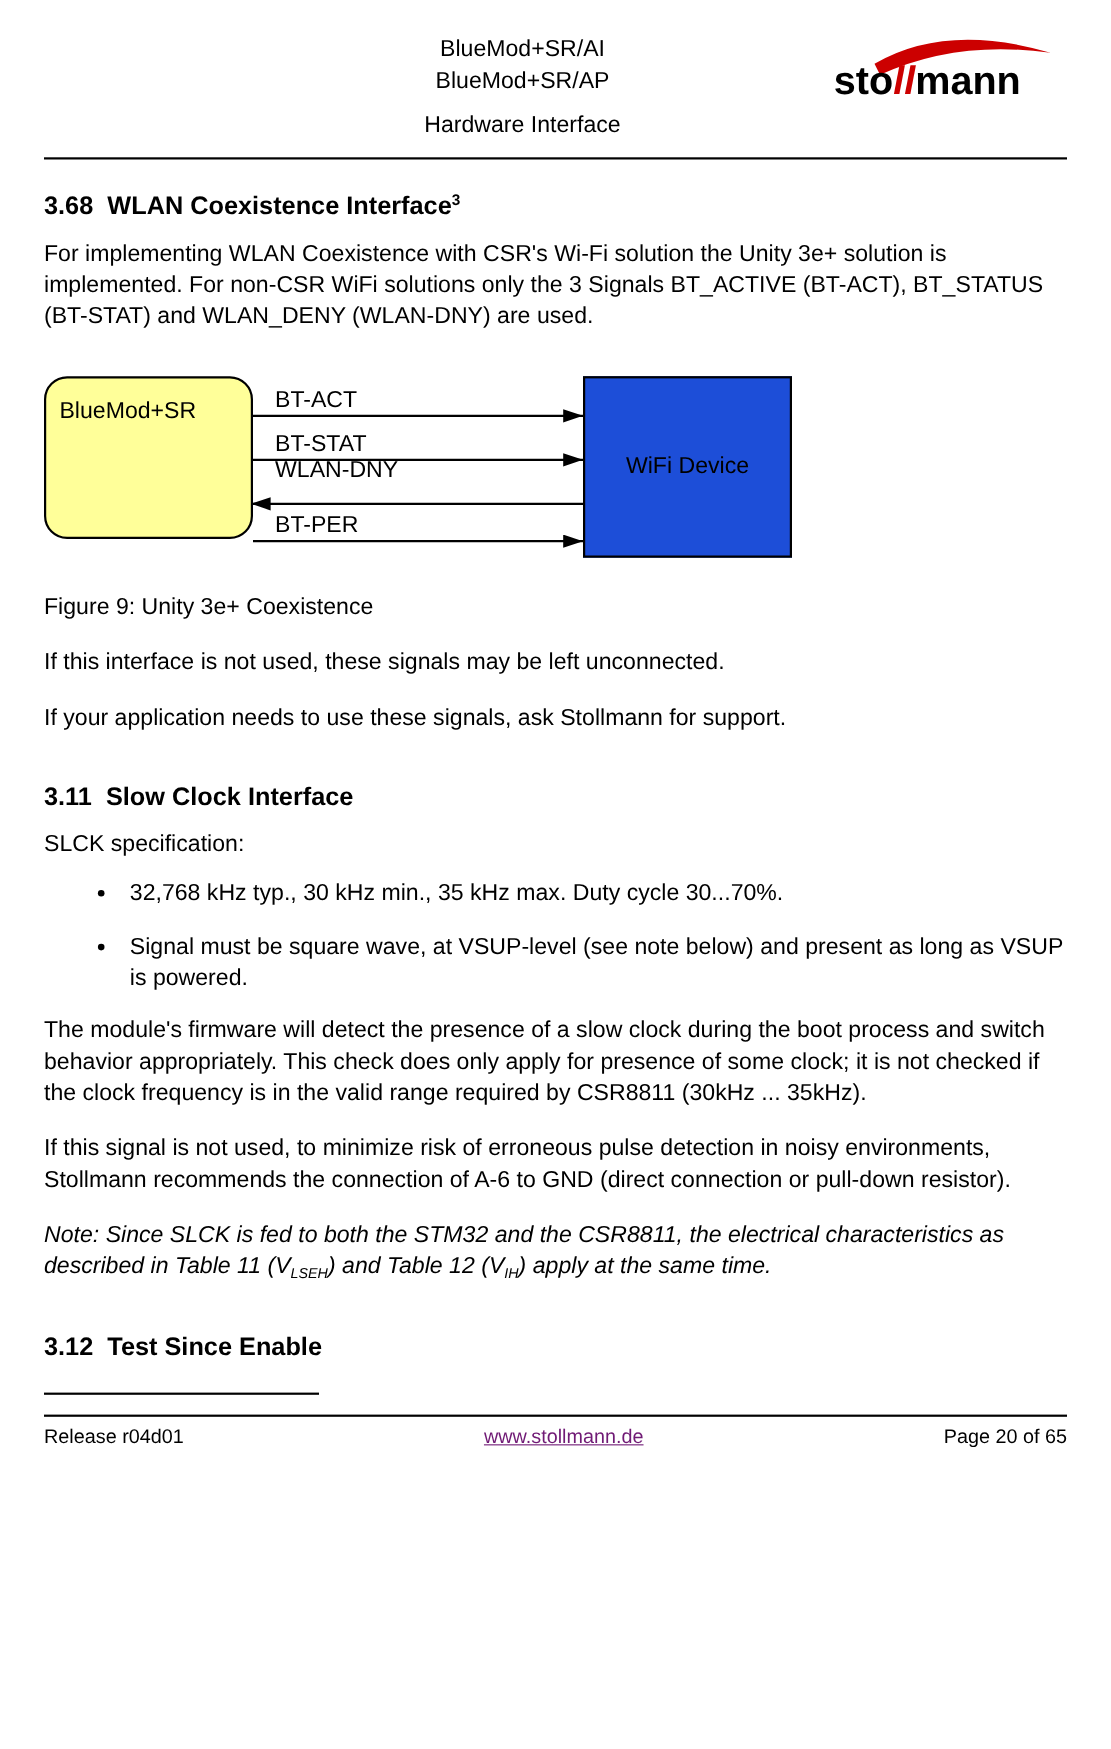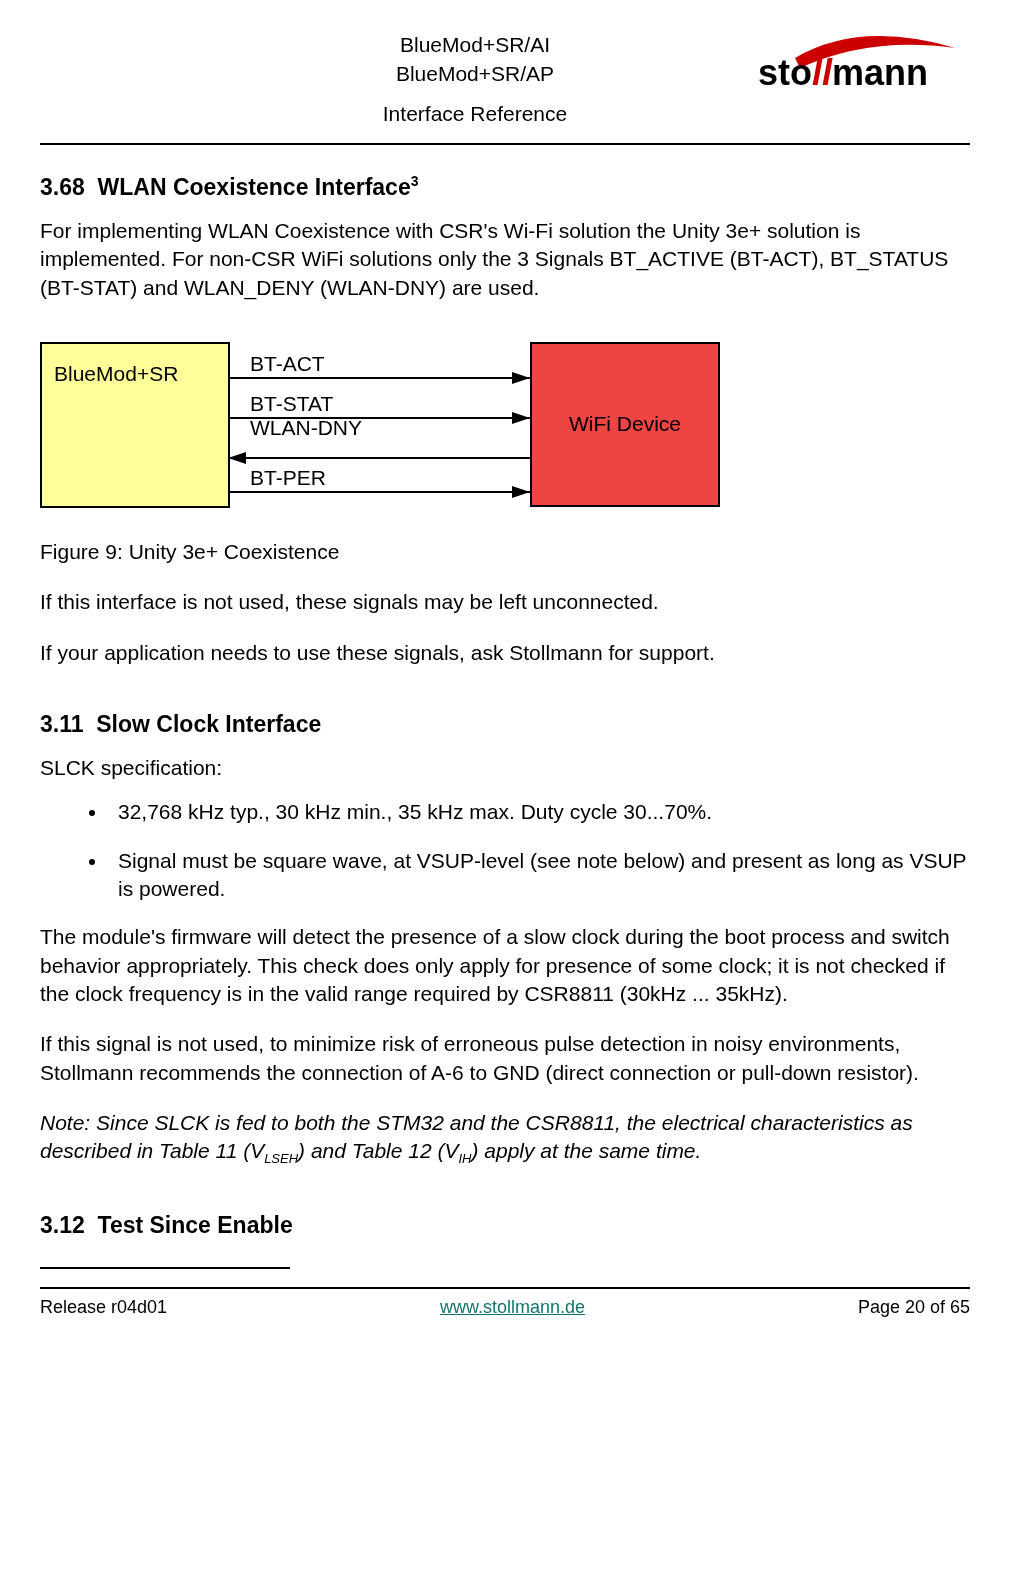--- a/index.html
+++ b/index.html
@@ -90,29 +90,30 @@
     display: flex;
     align-items: flex-start;
     justify-content: flex-start;
     padding: 18px 12px;
     box-sizing: border-box;
   }
   .box.left {
     left: 0;
     top: 12px;
     width: 190px;
-    height: 166px;
+    height: 148px;
     background: #ffff99;
+    border-radius: 21px;
   }
   .box.right {
     left: 490px;
     top: 12px;
     width: 190px;
     height: 165px;
-    background: #ef4444;
+    background: #1d4ed8;
     align-items: center;
     justify-content: center;
     padding: 18px 8px;
   }
   .signal-label {
     position: absolute;
     font-size: 21px;
     left: 210px;
   }
   .footnote-rule {
@@ -128,34 +129,34 @@
   .footnote .sup {
     font-size: 12px;
     vertical-align: super;
   }
   .footer {
     display: flex;
     justify-content: space-between;
     font-size: 18px;
   }
   .footer a {
-    color: #0f766e;
+    color: #701a75;
     text-decoration: underline;
   }
 </style>
 </head>
 <body>
 
 <div class="page">
 
   <div class="header">
     <div class="header-titles">
       <div>BlueMod+SR/AI</div>
       <div>BlueMod+SR/AP</div>
-      <div style="margin-top:10px">Interface Reference</div>
+      <div style="margin-top:10px">Hardware Interface</div>
     </div>
     <div class="logo">
       <svg viewBox="0 0 220 70" width="220" height="70">
         <path d="M 45 28 Q 110 -10 205 18 Q 120 6 50 38 Z" fill="#cc0000"></path>
         <text x="8" y="55" font-family="Arial" font-size="36" font-weight="bold" fill="#000">sto</text>
         <text x="62" y="55" font-family="Arial" font-size="36" font-weight="bold" font-style="italic" fill="#cc0000">ll</text>
         <text x="82" y="55" font-family="Arial" font-size="36" font-weight="bold" fill="#000">mann</text>
       </svg>
     </div>
   </div>

